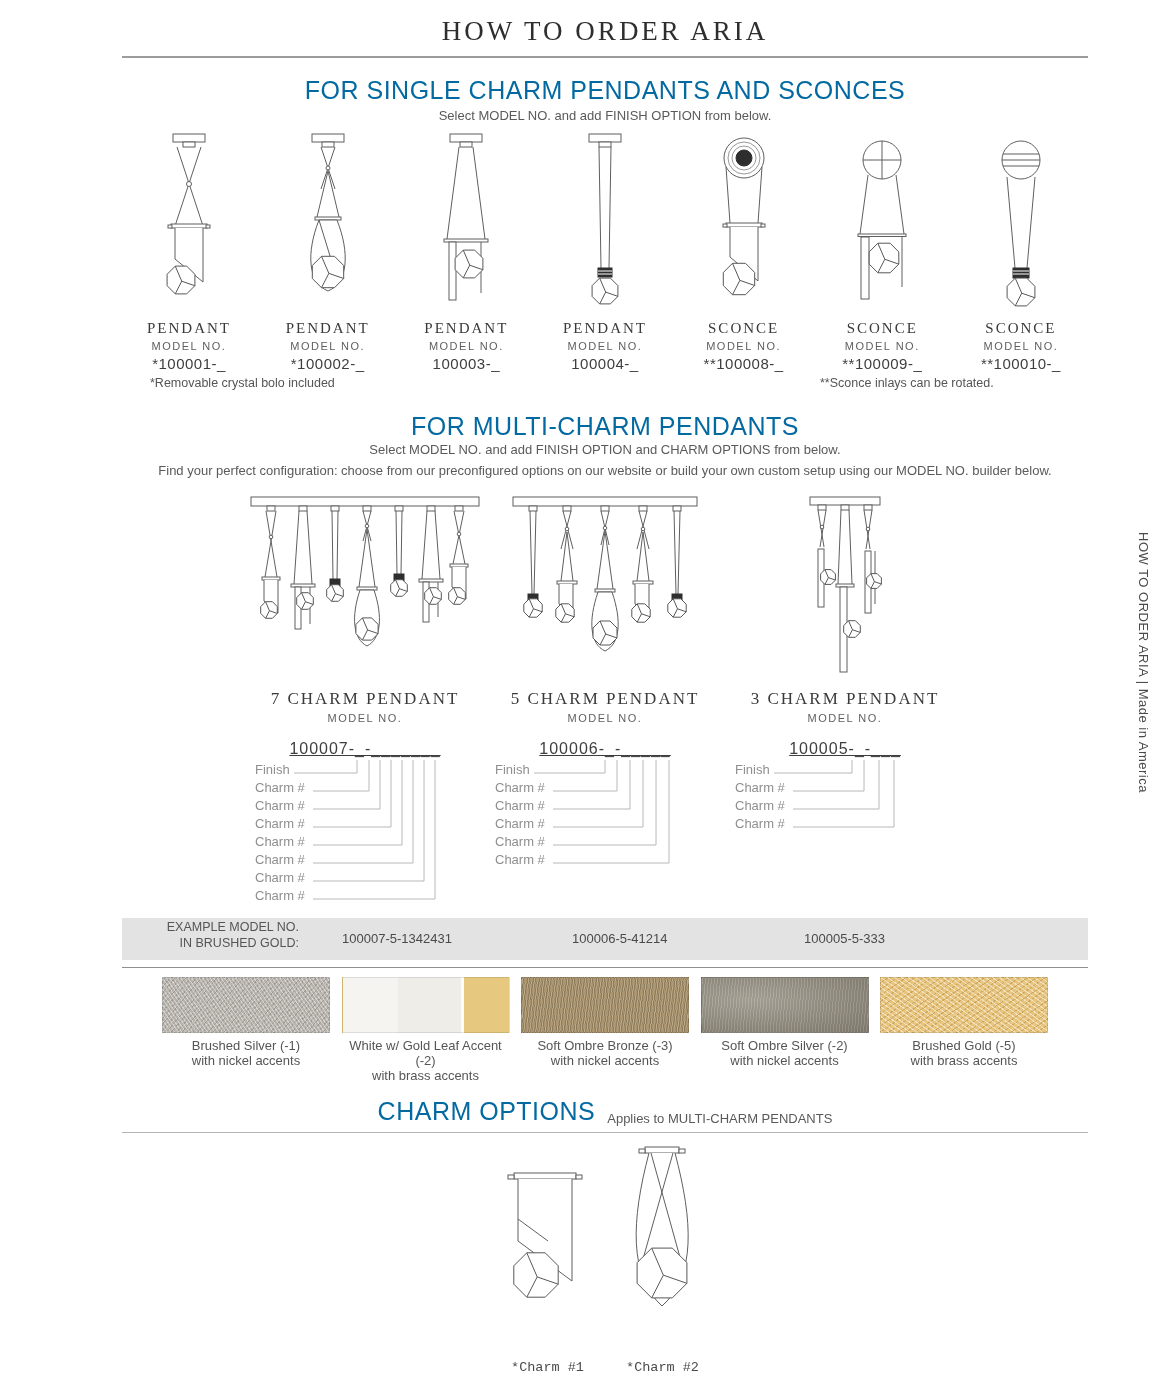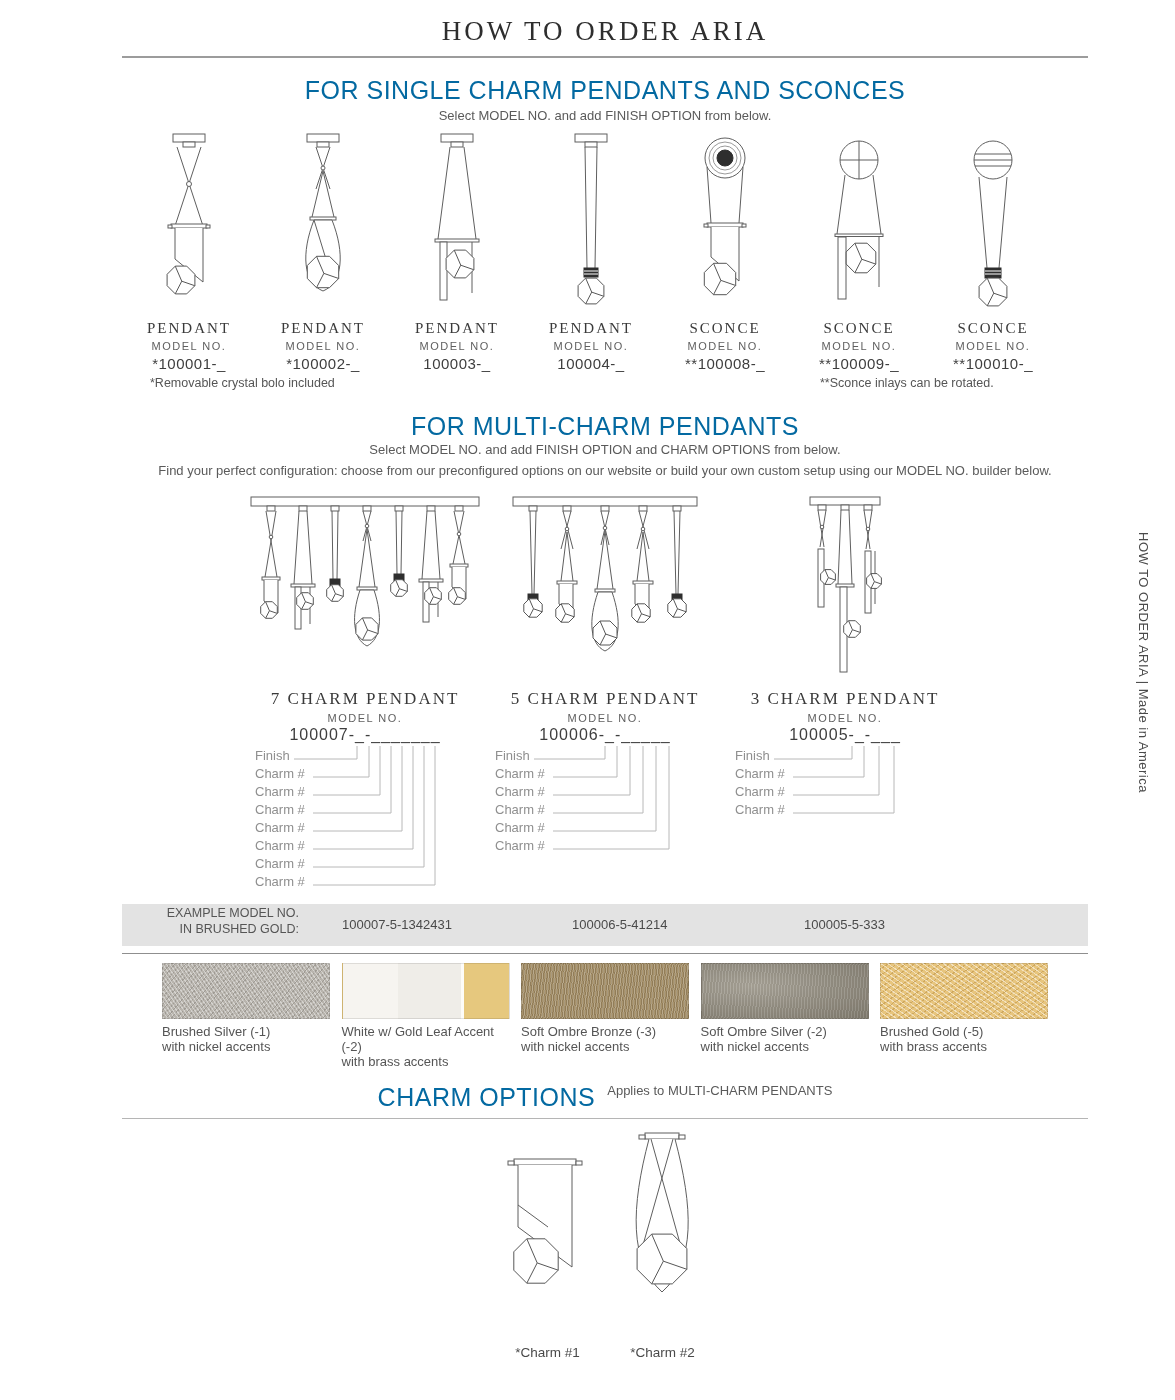--- a/index.html
+++ b/index.html
@@ -9,77 +9,77 @@
 
   .doc-title { margin-top:16px; text-align:center; font-family:"Liberation Serif", serif; font-weight:400;
                font-size:27px; letter-spacing:3px; color:#2e2e2e; }
   .top-rule { margin-top:9px; border-top:2px solid #9c9c9c; }
   .thin-rule { border-top:1px solid #8f8f8f; }
 
   .sec-head { text-align:center; font-size:25px; font-weight:400; letter-spacing:0.5px; color:#0369a1; }
   .sec-sub  { text-align:center; font-size:13px; color:#5a5a5a; margin-top:3px; }
 
   
-  .products { display:flex; margin-top:8px; }
+  .products { display:flex; justify-content:space-between; margin-top:8px; }
   .product-col { width:134px; text-align:center; }
   .ptype { font-family:"Liberation Serif", serif; font-size:15px; letter-spacing:2px; color:#3a3a3a; margin-top:5px; }
   .plabel { font-size:11px; letter-spacing:1.5px; color:#5f5f5f; margin-top:3px; }
   .pmodel { font-size:15px; letter-spacing:0.5px; color:#3e3e3e; margin-top:3px; }
   .footnotes { position:relative; height:18px; margin-top:4px; font-size:12.5px; color:#555; }
   .fn-left { position:absolute; left:28px; }
   .fn-right { position:absolute; left:698px; }
 
   
   .multi-head { margin-top:18px; }
   .multi-desc { text-align:center; font-size:13px; color:#5a5a5a; margin-top:3px; line-height:1.35; }
   .multi-row { display:flex; justify-content:center; margin-top:10px; }
   .multi-col { width:240px; display:flex; flex-direction:column; align-items:center; }
   .builders { display:flex; justify-content:center; }
   .builder { width:240px; }
   .btitle { text-align:center; font-family:"Liberation Serif", serif; font-size:17px; letter-spacing:2px; color:#3a3a3a; }
   .blabel { text-align:center; font-size:11px; letter-spacing:1.5px; color:#5f5f5f; margin-top:3px; }
-  .bpattern { text-align:center; font-size:16px; letter-spacing:1px; color:#3e3e3e; margin-top:2px; }
+  .bpattern { text-align:center; font-size:16px; letter-spacing:1px; color:#3e3e3e; margin-top:16px;text-decoration:underline; }
   .ladder { display:block; margin-left:4px; }
   .ladder text { font-family:"Liberation Sans", sans-serif; font-size:13px; fill:#8f8f8f; }
   .ladder line { stroke:#b8b8b8; stroke-width:1; }
 
   .example-strip { position:relative; margin-top:10px; height:42px; background:#e3e3e3; }
   .ex-label { position:absolute; left:12px; top:2px; width:165px; text-align:right; font-size:12.5px; color:#555; line-height:1.25; }
   .ex-val { position:absolute; top:13px; font-size:13px; color:#4a4a4a; }
   .ex-v0 { left:220px; } .ex-v1 { left:450px; } .ex-v2 { left:682px; }
 
   
   .finish-head { margin-top:16px; }
   .finish-rule { margin-top:7px; }
   .swatches { display:flex; justify-content:space-between; padding:0 40px; margin-top:9px; }
-  .swatch-col { width:168px; text-align:left; }
+  .swatch-col { width:168px; text-align:center; }
   .swatch { width:168px; height:56px; border:1px solid rgba(0,0,0,0.10); }
   .sw-silver { background-color:#b8b4ad;
     background-image:repeating-linear-gradient(55deg, rgba(255,255,255,0.4) 0 1px, transparent 1px 3px),
                      repeating-linear-gradient(-50deg, rgba(92,88,82,0.28) 0 1px, transparent 1px 4px); }
   .sw-whitegold { background:linear-gradient(90deg, #f6f4f0 0 33%, #efede8 33% 71%, #fdfcf9 71% 73%, #e6c87e 73% 100%);
     background-color:#f4f2ee; }
   .sw-bronze { background-color:#a8936c;
     background-image:repeating-linear-gradient(95deg, rgba(255,255,255,0.22) 0 1px, transparent 1px 3px),
                      repeating-linear-gradient(80deg, rgba(74,58,34,0.25) 0 1px, transparent 1px 2px); }
   .sw-ombresilver { background-color:#8d8779;
     background-image:radial-gradient(ellipse at 30% 40%, rgba(255,255,255,0.18), rgba(0,0,0,0.12)),
                      repeating-linear-gradient(95deg, rgba(255,255,255,0.18) 0 1px, transparent 1px 3px); }
   .sw-gold { background-color:#e7c57e;
     background-image:repeating-linear-gradient(35deg, rgba(255,255,255,0.5) 0 1px, transparent 1px 4px),
                      repeating-linear-gradient(-35deg, rgba(168,124,44,0.4) 0 1px, transparent 1px 5px); }
   .sw-name { font-size:13px; color:#555; margin-top:5px; }
   .sw-accent { font-size:13px; color:#555; }
 
   
-  .charm-head-row { display:flex; justify-content:center; align-items:flex-start; gap:12px; margin-top:14px; }
+  .charm-head-row { display:flex; justify-content:center; align-items:flex-end; gap:12px; margin-top:14px; }
   .charm-sub { font-size:13px; color:#5a5a5a; }
   .charm-rule { margin-top:6px; border-top:1px solid #b5b5b5; }
   .charms { display:flex; justify-content:center; margin-top:8px; }
-  .charm-col { width:115px; text-align:center; }
+  .charm-col { width:115px; text-align:center;font-family:Liberation Mono, monospace; }
   .charm-label { font-size:13.5px; color:#4a4a4a; margin-top:4px; }
 
   
   .draw line, .draw path, .draw rect, .draw circle, .draw polygon { stroke:#5f5f5f; stroke-width:1; fill:none; }
   .draw .wf { fill:#fff; }
   .draw .dk { fill:#2e2e2e; stroke:#2e2e2e; }
   .draw .rib { stroke:#fff; stroke-width:1; }
   .draw .lt { stroke:#9a9a9a; }
   .draw [data-gem] polygon { fill:#fff; stroke:#575757; }
   .draw [data-gem] line { stroke:#575757; }

